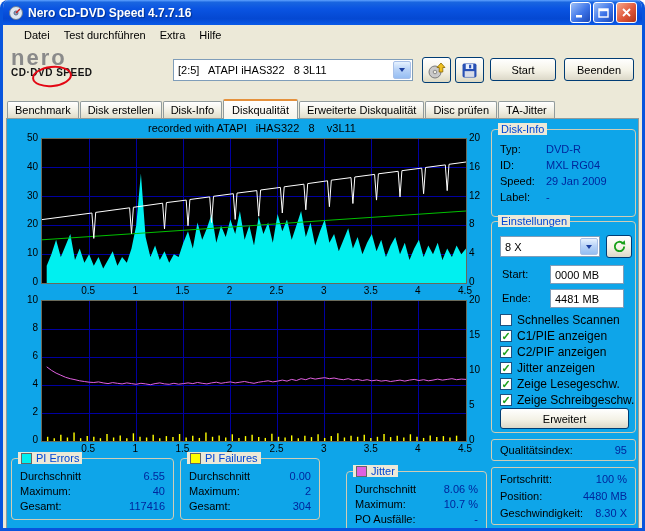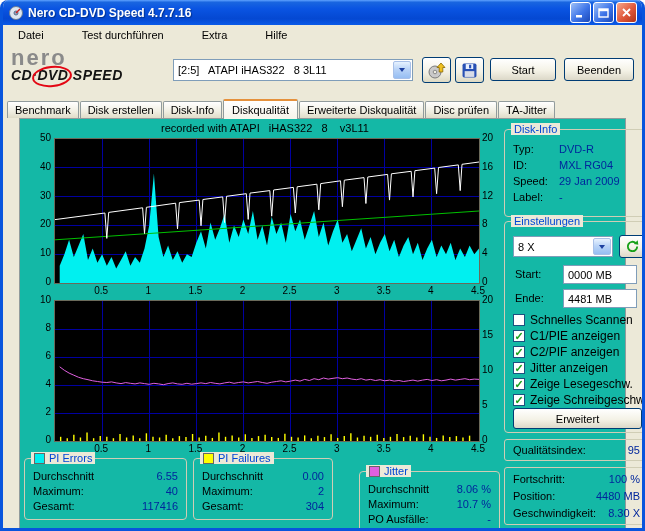--- a/index.html
+++ b/index.html
@@ -10,27 +10,27 @@
   .titlebar{height:25px;display:flex;align-items:center;gap:4px;padding:0 5px;
     background:linear-gradient(180deg,#5FA2FF 0%,#1965E0 9%,#0A54E2 35%,#0448D2 75%,#0A5AE8 100%);}
   .title-text{flex:1;color:#fff;font-weight:bold;font-size:12px;text-shadow:1px 1px 1px #00318F;
     white-space:nowrap;overflow:hidden;}
   .winbtns{display:flex;gap:2px;}
   .winbtn{width:21px;height:21px;border-radius:3px;border:1px solid #fff;box-sizing:border-box;
     display:flex;align-items:center;justify-content:center;}
   .winbtn.minmax{background:linear-gradient(135deg,#9CC0F8 0%,#3D74E8 55%,#1B49B8 100%);}
   .winbtn.close{background:linear-gradient(135deg,#F6A68C 0%,#E0583A 55%,#B03318 100%);}
   
-  .menubar{height:19px;display:flex;align-items:center;font-size:11px;padding-left:8px;gap:24px;}
+  .menubar{height:19px;display:flex;align-items:center;font-size:11px;padding-left:14px;}
   .menu-item{padding:2px 7px;}
   
   .toolbar{height:53px;position:relative;}
   .logo{position:absolute;left:8px;top:4px;width:152px;height:45px;}
   .logo-nero{font-size:22px;font-weight:bold;color:#8A8A8A;letter-spacing:2px;line-height:19px;}
-  .logo-sub{font-size:14px;font-weight:bold;font-style:italic;color:#141414;position:relative;
+  .logo-sub{font-size:10px;font-weight:bold;color:#141414;position:relative;
     white-space:nowrap;letter-spacing:0.5px;}
   .logo-ellipse{position:absolute;left:21px;top:-1px;width:36px;height:17px;
     border:2px solid #E30613;border-radius:50%;transform:rotate(-6deg);}
   .combo{background:#fff;border:1px solid #7F9DB9;font-size:11px;display:flex;align-items:center;
     box-sizing:border-box;}
   .combo-text{flex:1;padding:0 4px;white-space:pre;overflow:hidden;}
   .combo-btn{width:16px;align-self:stretch;margin:1px;border:1px solid #A8C0E8;border-radius:2px;
     background:linear-gradient(180deg,#E7F2FF,#BAD4F7 45%,#96BEF3);
     display:flex;align-items:center;justify-content:center;}
   .combo-arrow{width:0;height:0;border-left:3px solid transparent;border-right:3px solid transparent;
@@ -45,22 +45,22 @@
   .btn-start{position:absolute;left:487px;top:14px;width:66px;height:23px;}
   .btn-quit{position:absolute;left:561px;top:14px;width:70px;height:23px;}
   
   .tabs{height:21px;padding-left:4px;display:flex;align-items:flex-end;position:relative;z-index:2;}
   .tab{font-size:11px;padding:2px 7px;background:linear-gradient(180deg,#FFFFFF,#F0EEE1 60%,#E0DCC8);
     border:1px solid #919B9C;border-bottom:none;border-radius:2px 2px 0 0;margin-right:1px;
     white-space:nowrap;}
   .tab.selected{background:linear-gradient(180deg,#FFFFFF,#F6F4EA);border-top:2px solid #E5913C;
     padding:3px 8px 3px;margin-bottom:-1px;position:relative;z-index:3;}
   
-  .mainpanel{position:relative;margin:0 16px;height:409px;border:1px solid #919B9C;
-    background:#14b8a6;z-index:1;text-decoration:underline;}
+  .mainpanel{position:relative;margin:0 3px;height:409px;border:1px solid #919B9C;
+    background:#0ea5e9;z-index:1;text-decoration:underline;}
   .chart-header{position:absolute;left:30px;top:3px;width:430px;text-align:center;
     font-size:11px;white-space:pre;color:#000;}
   .plot{position:absolute;border:1px solid #6A6A5A;background:#000;}
   #plot1{left:34px;top:19px;width:424px;height:144px;}
   #plot2{left:34px;top:181px;width:424px;height:140px;}
   .plot svg{display:block;}
   .tick{position:absolute;font-size:10px;color:#000;line-height:12px;}
   
   .groupbox{position:absolute;border:1px solid #D0CDB5;border-radius:4px;box-sizing:border-box;}
   .legend{position:absolute;top:-7px;left:6px;background:#ECE9D8;padding:0 3px;font-size:11px;

